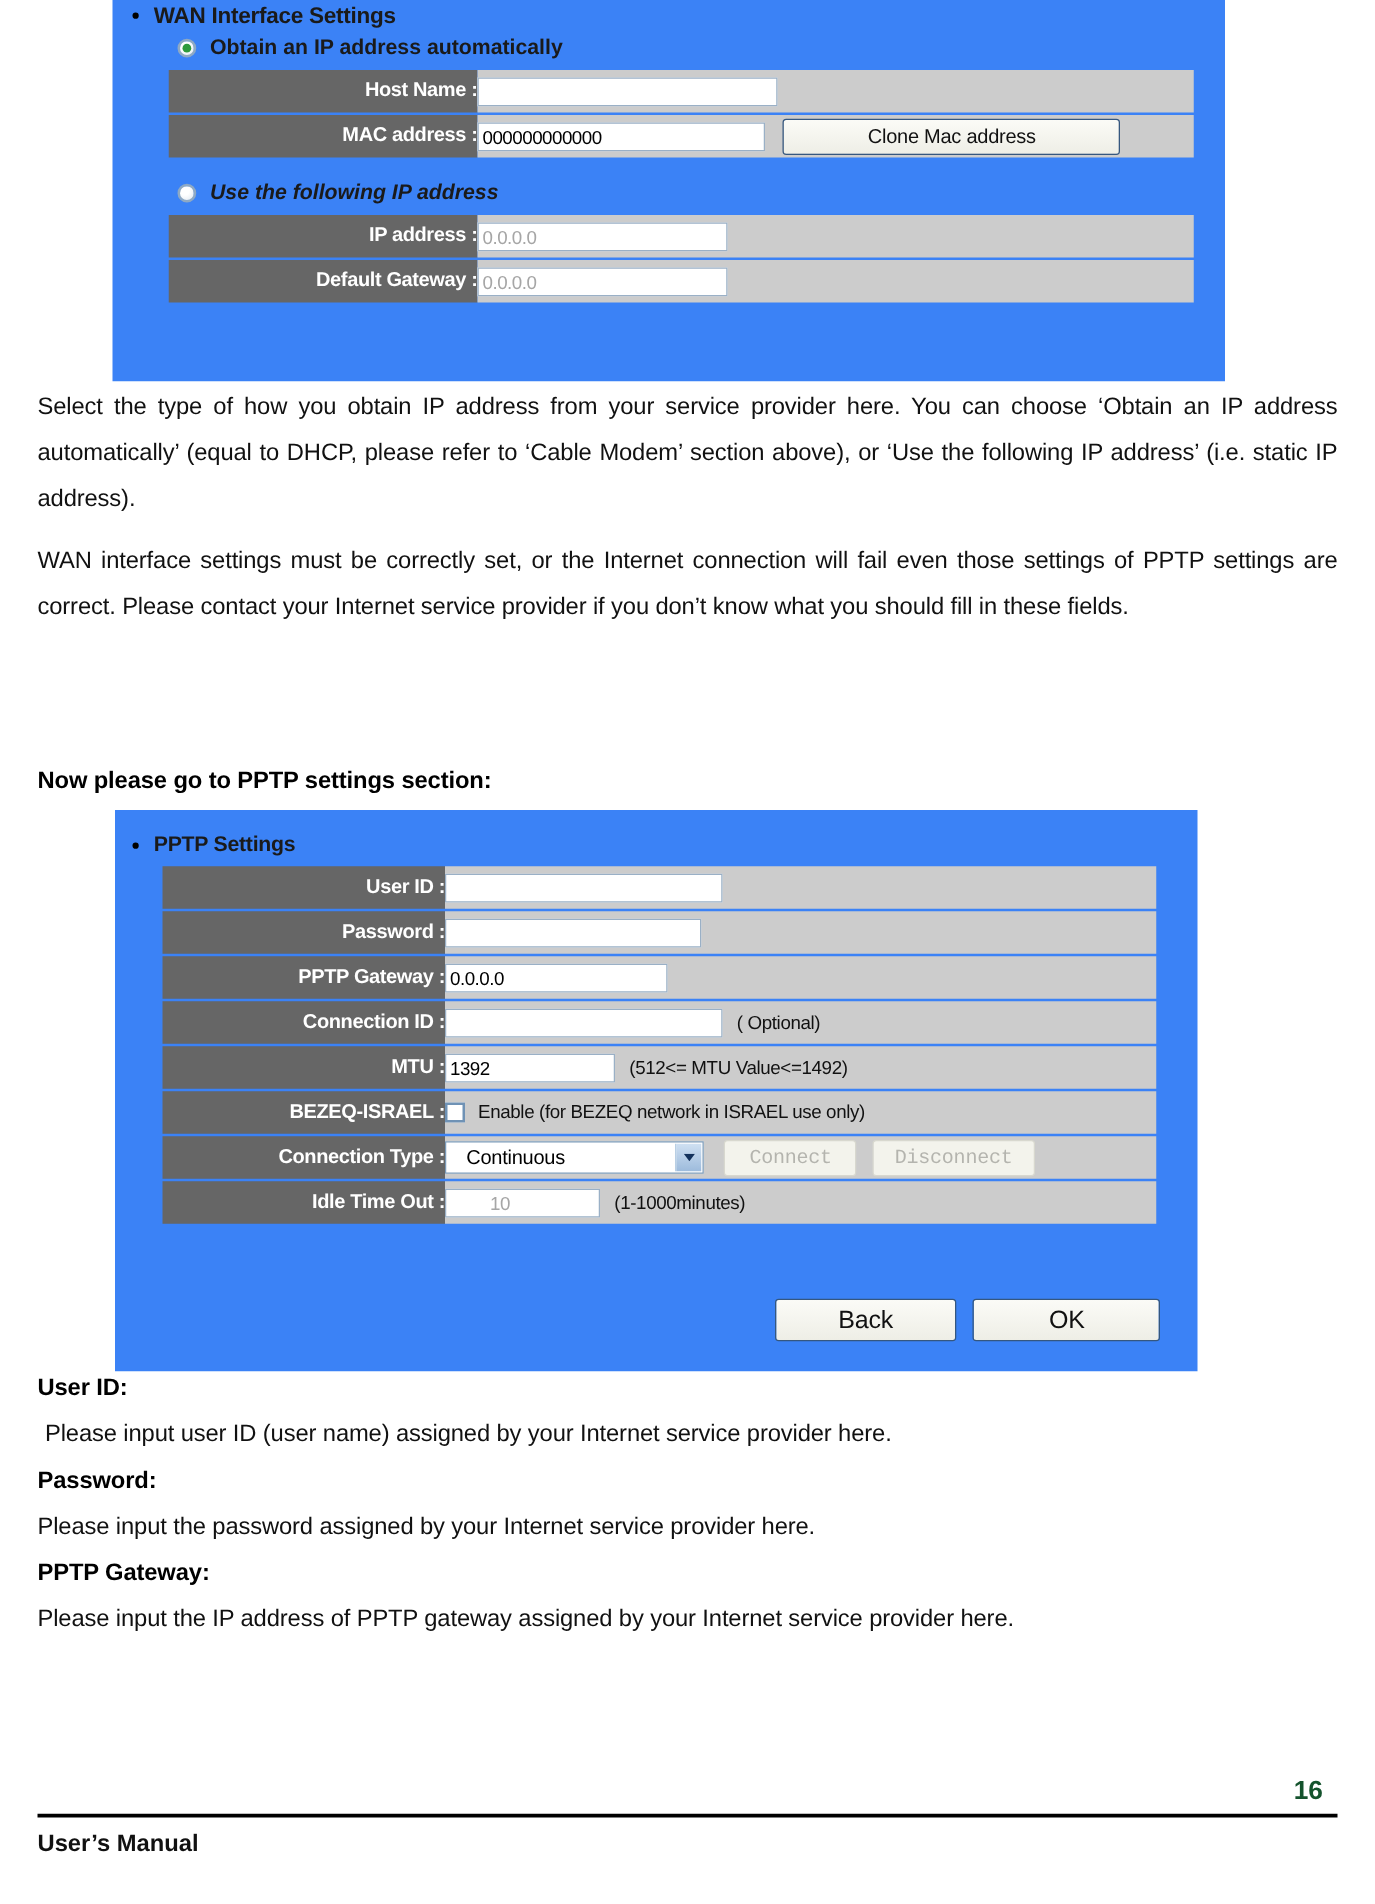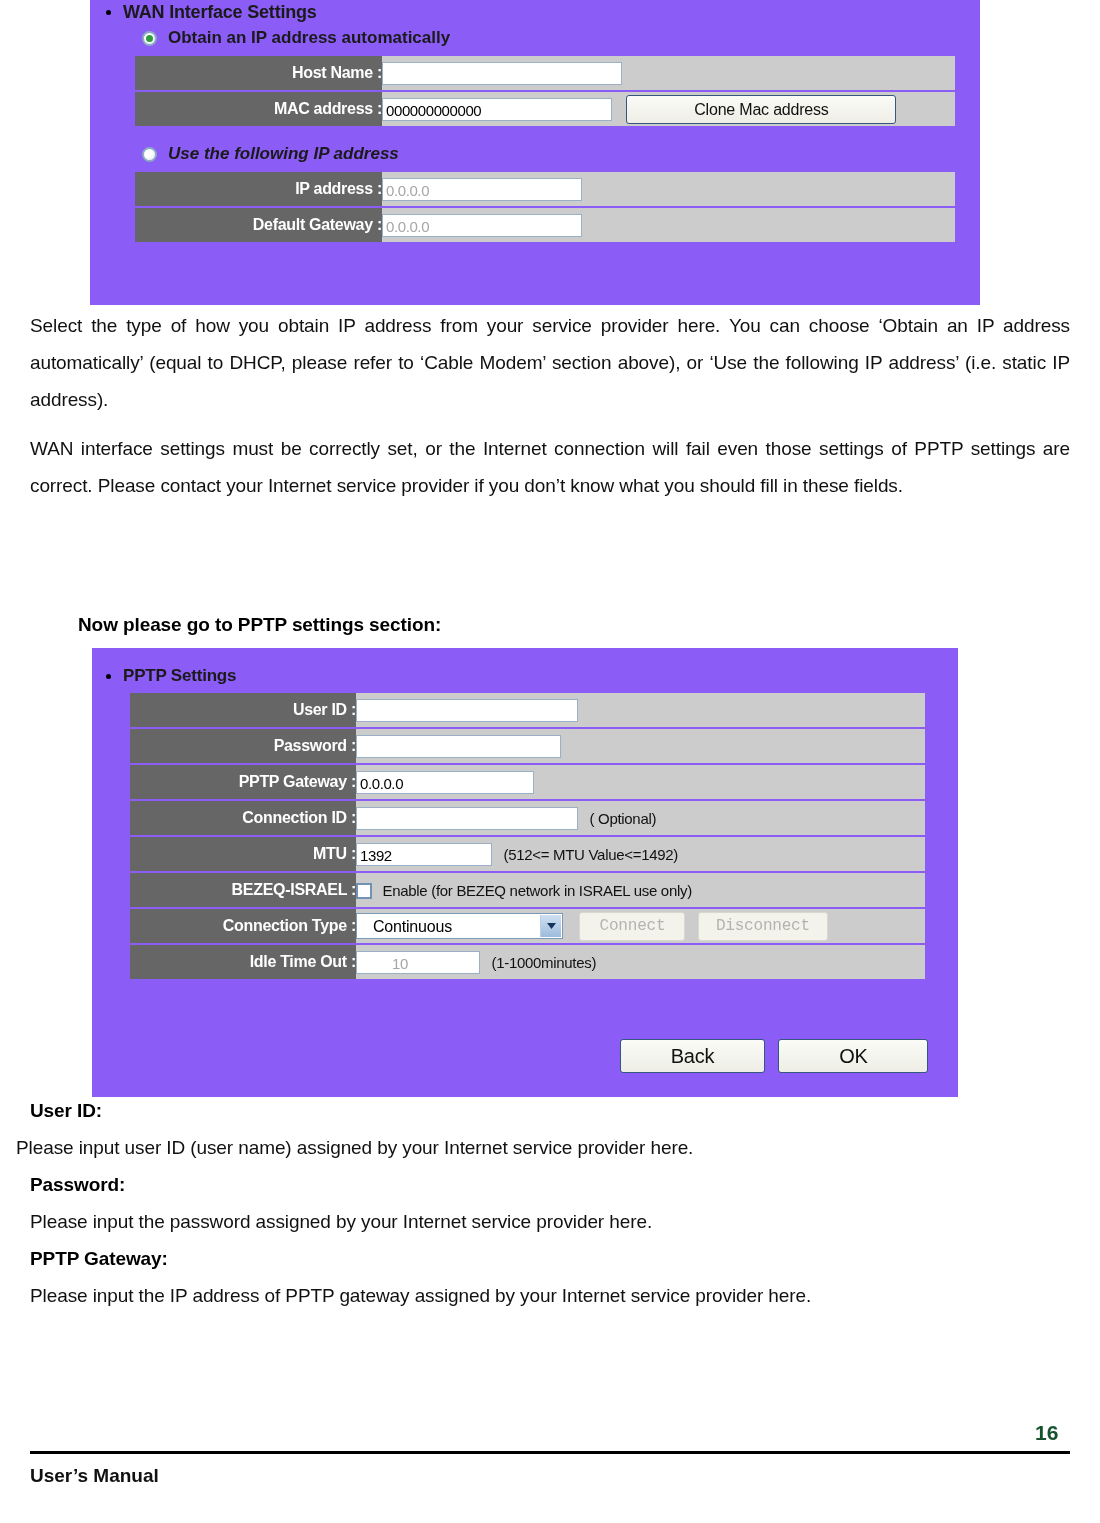--- a/index.html
+++ b/index.html
@@ -11,21 +11,21 @@
     height: 1523px;
     background: #ffffff;
     font-family: "Liberation Sans", sans-serif;
     color: #000000;
     position: relative;
     overflow: hidden;
   }
 
   
   .ui-panel {
-    background: #8b5cf6;
+    background: #3b82f6;
     position: absolute;
   }
   #wan-panel {
     left: 90px;
     top: 0px;
     width: 890px;
     height: 305px;
   }
   #pptp-panel {
     left: 92px;
@@ -291,21 +291,21 @@
       <td class="val">
         <span class="tf placeholder" style="width:200px;">0.0.0.0</span>
       </td>
     </tr>
   </tbody>
     </table>
 </div>
 
 <div class="doc-p" style="left:30px;top:307px;width:1040px;">Select the type of how you obtain IP address from your service provider here. You can choose ‘Obtain an IP address automatically’ (equal to DHCP, please refer to ‘Cable Modem’ section above), or ‘Use the following IP address’ (i.e. static IP address).</div>
 <div class="doc-p" style="left:30px;top:430px;width:1040px;">WAN interface settings must be correctly set, or the Internet connection will fail even those settings of PPTP settings are correct. Please contact your Internet service provider if you don’t know what you should fill in these fields.</div>
-<div class="doc-h" style="left:30px;top:606px;margin-left:48px;">Now please go to PPTP settings section:</div>
+<div class="doc-h" style="left:30px;top:606px;">Now please go to PPTP settings section:</div>
 
 <div class="ui-panel" id="pptp-panel">
 
   <div class="bullet-head" style="position:absolute;left:14px;top:18px;font-size:17px;">
     <span class="dot"></span>
     <span>PPTP Settings</span>
   </div>
 
   <table class="cfg-table" style="position:absolute;left:38px;top:43px;width:795px;">
     <tbody>
@@ -373,21 +373,21 @@
   </tbody>
     </table>
 
   <div style="position:absolute;left:528px;top:391px;">
     <span class="btn" style="width:145px;height:34px;line-height:32px;font-size:20px;">Back</span>
     <span class="btn" style="width:150px;height:34px;line-height:32px;font-size:20px;margin-left:9px;">OK</span>
   </div>
 </div>
 
 <div class="doc-h" style="left:30px;top:1092px;">User ID:</div>
-<div class="doc-p nojust" style="left:16px;top:1129px;width:1040px;">Please input user ID (user name) assigned by your Internet service provider here.</div>
+<div class="doc-p nojust" style="left:36px;top:1129px;width:1040px;">Please input user ID (user name) assigned by your Internet service provider here.</div>
 
 <div class="doc-h" style="left:30px;top:1166px;">Password:</div>
 <div class="doc-p nojust" style="left:30px;top:1203px;width:1040px;">Please input the password assigned by your Internet service provider here.</div>
 
 <div class="doc-h" style="left:30px;top:1240px;">PPTP Gateway:</div>
 <div class="doc-p nojust" style="left:30px;top:1277px;width:990px;">Please input the IP address of PPTP gateway assigned by your Internet service provider here.</div>
 
 <div id="footer-rule"></div>
 <div id="footer-left">User’s Manual</div>
 <div id="footer-page">16</div>

